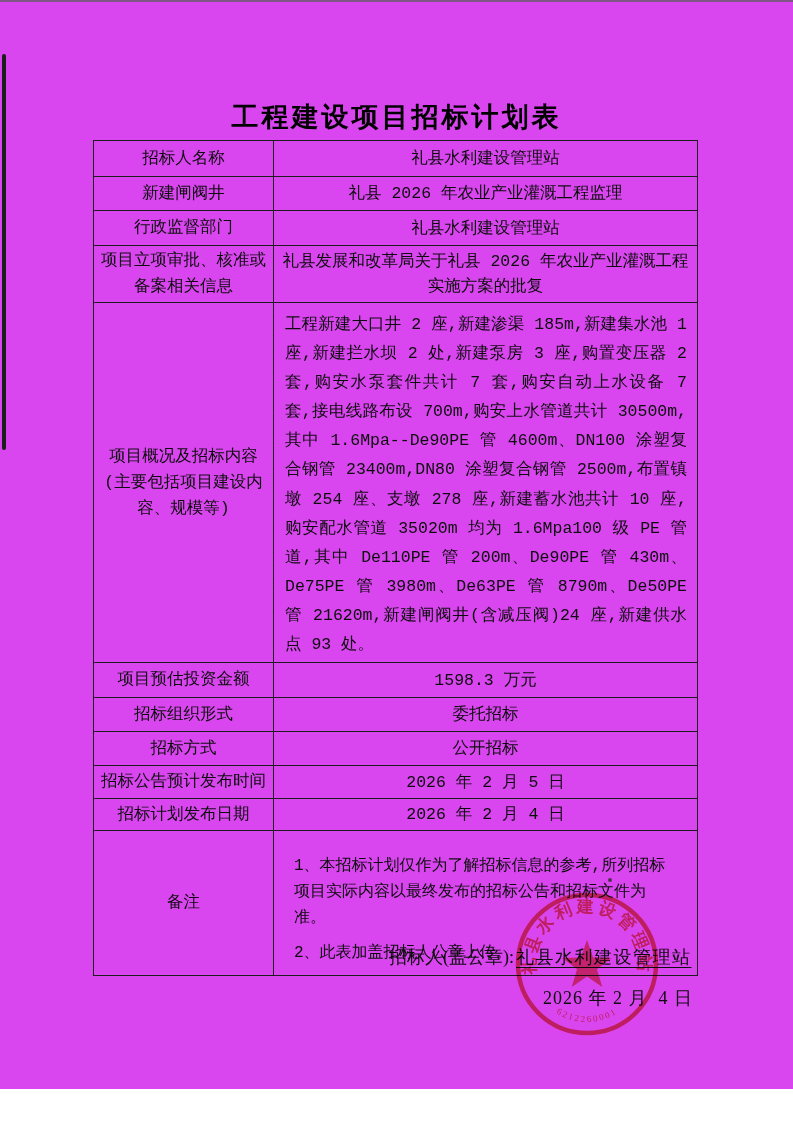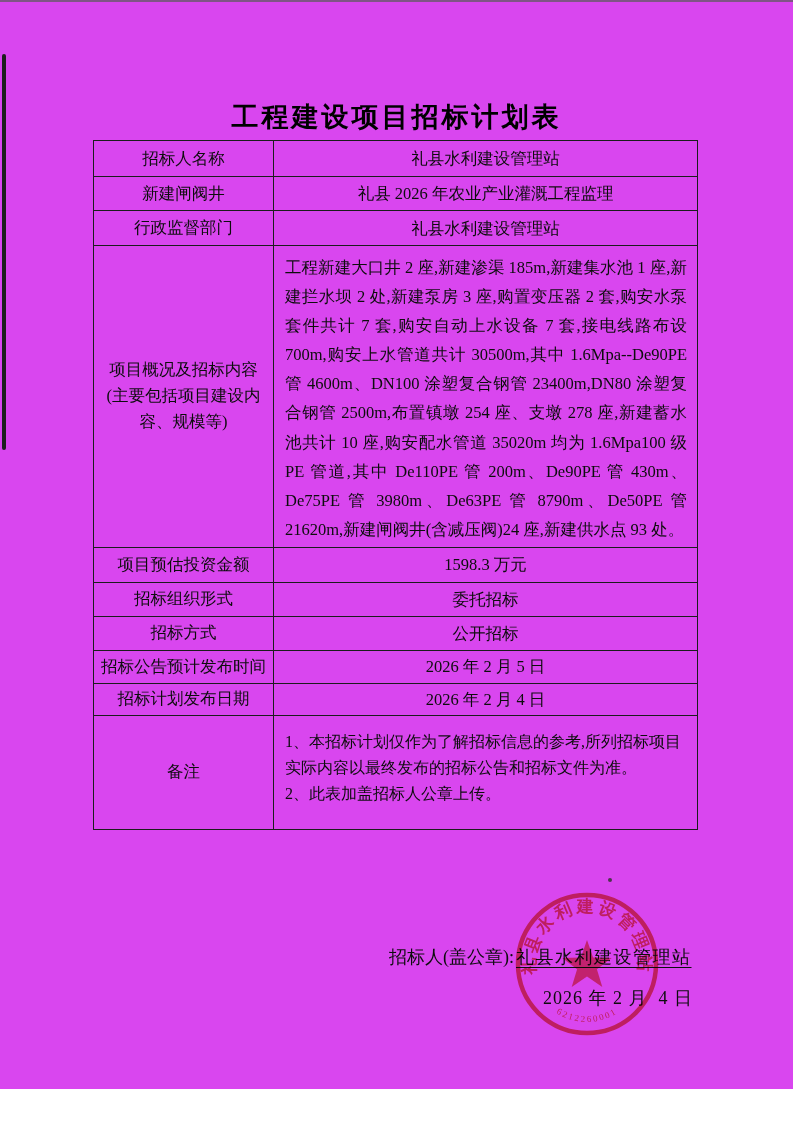--- a/index.html
+++ b/index.html
@@ -24,32 +24,33 @@
   }
 
   table.tbl {
     position:absolute; top:140px; left:93px; width:604px;
     border-collapse:collapse; table-layout:fixed;
   }
   .tbl td {
     border:1.6px solid #1c1c1c;
     font-size:16.5px; color:#0d0d0d; vertical-align:middle;
     overflow:hidden;
+    font-family:Liberation Mono, monospace;
   }
   .tbl td.lbl { text-align:center; padding:2px 7px; line-height:26px; }
   .tbl td.val { text-align:center; padding:2px 8px; line-height:25px; }
   .tbl td.val-long {
     text-align:justify; text-justify:inter-ideograph;
     padding:7px 10px 3px 11px; line-height:29.1px;
   }
   .tbl td.val-remark {
     text-align:left; vertical-align:top;
     padding:13px 14px 0 11px; line-height:26px; font-size:16px;
   }
-  .remark-line { margin:0; }
+  .remark-line { margin:9px; }
 
   .sig-row {
     position:absolute; top:945px; left:389px;
     font-size:18px; color:#0d0d0d; white-space:nowrap;
   }
   .sig-name {
     text-decoration:underline; text-underline-offset:4px;
     letter-spacing:1.5px; padding-left:2px;
   }
   .date-row {
@@ -86,20 +87,24 @@
       <td class="lbl">招标人名称</td>
       <td class="val">礼县水利建设管理站</td>
     </tr>
     <tr style="height:34px">
       <td class="lbl">新建闸阀井</td>
       <td class="val">礼县 2026 年农业产业灌溉工程监理</td>
     </tr>
     <tr style="height:35px">
       <td class="lbl">行政监督部门</td>
       <td class="val">礼县水利建设管理站</td>
+    </tr>
+    <tr style="height:54px">
+      <td class="lbl">项目立项审批、核准或备案相关信息</td>
+      <td class="val">礼县发展和改革局关于礼县 2026 年农业产业灌溉工程实施方案的批复</td>
     </tr>
     <tr style="height:291px">
       <td class="lbl">项目概况及招标内容(主要包括项目建设内容、规模等)</td>
       <td class="val-long">工程新建大口井 2 座,新建渗渠 185m,新建集水池 1 座,新建拦水坝 2 处,新建泵房 3 座,购置变压器 2 套,购安水泵套件共计 7 套,购安自动上水设备 7 套,接电线路布设 700m,购安上水管道共计 30500m,其中 1.6Mpa--De90PE 管 4600m、DN100 涂塑复合钢管 23400m,DN80 涂塑复合钢管 2500m,布置镇墩 254 座、支墩 278 座,新建蓄水池共计 10 座,购安配水管道 35020m 均为 1.6Mpa100 级 PE 管道,其中 De110PE 管 200m、De90PE 管 430m、De75PE 管 3980m、De63PE 管 8790m、De50PE 管 21620m,新建闸阀井(含减压阀)24 座,新建供水点 93 处。</td>
     </tr>
     <tr style="height:35px">
       <td class="lbl">项目预估投资金额</td>
       <td class="val">1598.3 万元</td>
     </tr>
     <tr style="height:34px">

